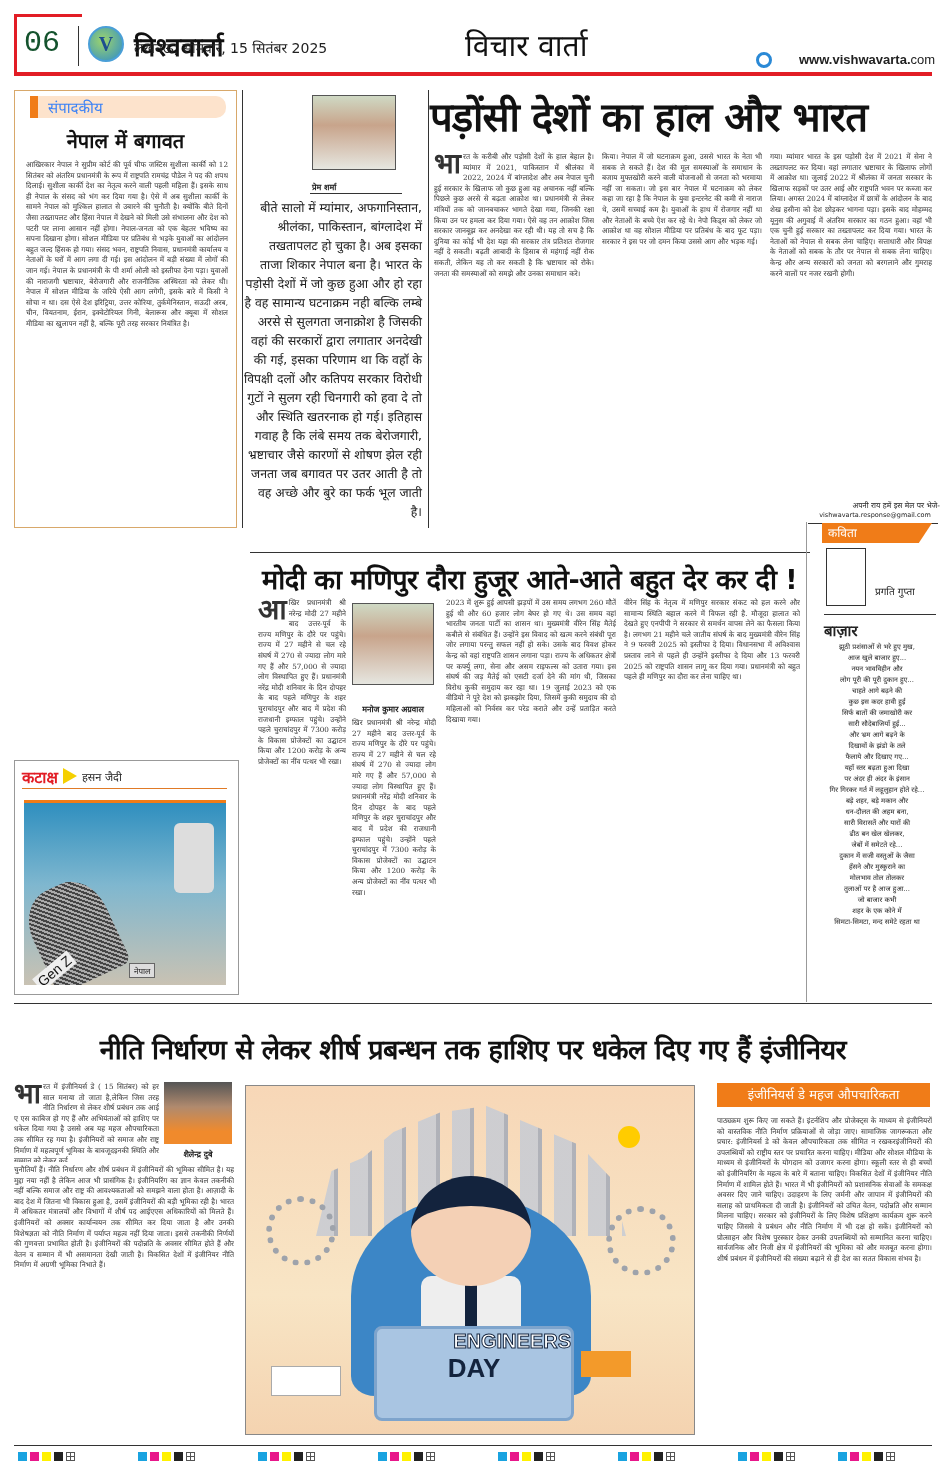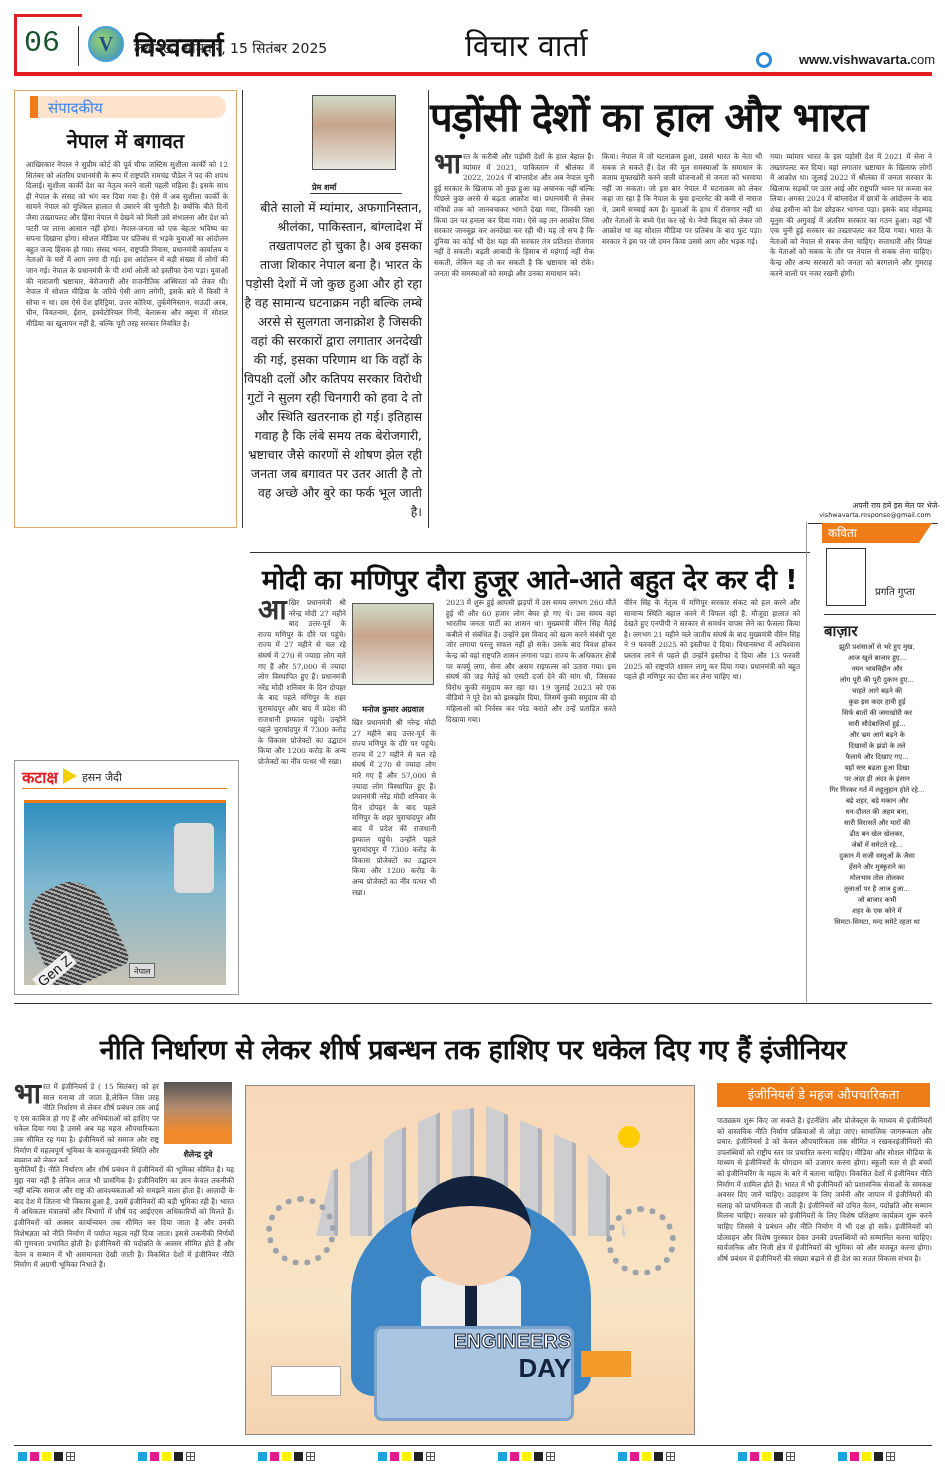--- a/index.html
+++ b/index.html
@@ -80,21 +80,21 @@
   .eng-intro { left: 14px; top: 1082px; width: 145px; height: 80px; }
   .eng-left-body { left: 14px; top: 1165px; width: 220px; height: 275px; }
   .eng-image { left: 245px; top: 1085px; width: 450px; height: 350px; background: linear-gradient(180deg,#f7d7b7 0%, #f8e5c5 60%, #f4d3b0 100%); border:1px solid #888; overflow:hidden; }
   .eng-image .globe { position:absolute; left:105px; top:110px; width:240px; height:200px; border-radius: 50% 50% 10% 10%; background: #3c86c6; }
   .eng-image .head { position:absolute; left:165px; top:90px; width:120px; height:110px; border-radius:50%; background:#f4d0b5; border-top: 30px solid #13233d; }
   .eng-image .coat { position:absolute; left:175px; top:190px; width:100px; height:90px; background:#eee; border-radius: 10px 10px 0 0; }
   .eng-image .tie { position:absolute; left:219px; top:195px; width:12px; height:55px; background:#13233d; }
   .eng-image .banner { position:absolute; left:128px; top:240px; width:200px; height:95px; background:#a9c5e2; border:3px solid #7ea4cc; border-radius: 8px; text-align:center; font-family:"Liberation Sans",sans-serif; font-weight:bold; color:#13233d; }
   .eng-image .banner .l1 { font-size: 26px; line-height: 30px; letter-spacing: 2px; }
   .eng-image .banner .l2 { font-size: 20px; line-height: 24px; color:#fff;text-align:right; -webkit-text-stroke: 1px #13233d; }
-  .eng-image .banner .l3 { font-size: 26px; line-height: 30px; text-align: right; }
+  .eng-image .banner .l3 { font-size: 26px; line-height: 30px; }
   .eng-image .city { position:absolute; left:70px; top:20px; width:310px; height:130px; background: repeating-linear-gradient(90deg,#c9ccd3 0 18px,#a8adb8 18px 22px,transparent 22px 34px); opacity:0.9; clip-path: polygon(0 100%, 5% 50%, 15% 40%, 25% 20%, 40% 5%, 55% 0, 70% 15%, 85% 30%, 95% 55%, 100% 100%); }
   .eng-image .sun { position:absolute; left:372px; top:40px; width:22px; height:22px; border-radius:50%; background:#ffcc00; }
   .eng-image .truck { position:absolute; left:335px; top:265px; width:50px; height:26px; background:#f39a2a; }
   .eng-image .van { position:absolute; left:25px; top:280px; width:70px; height:30px; background:#fff; border:1px solid #aaa; }
   .eng-image .gear { position:absolute; border-radius:50%; border: 6px dotted #9ea3ab; }
   .eng-sub-tag { left: 717px; top: 1083px; width: 213px; height: 24px; background: #f07c18; color:#fff; font-size: 13px; text-align:center; line-height: 24px; }
   .eng-right-body { left: 717px; top: 1116px; width: 215px; height: 322px; }
 
   
   .bottom-rule { left: 14px; top: 1445px; width: 918px; height: 1px; background:#333; }

